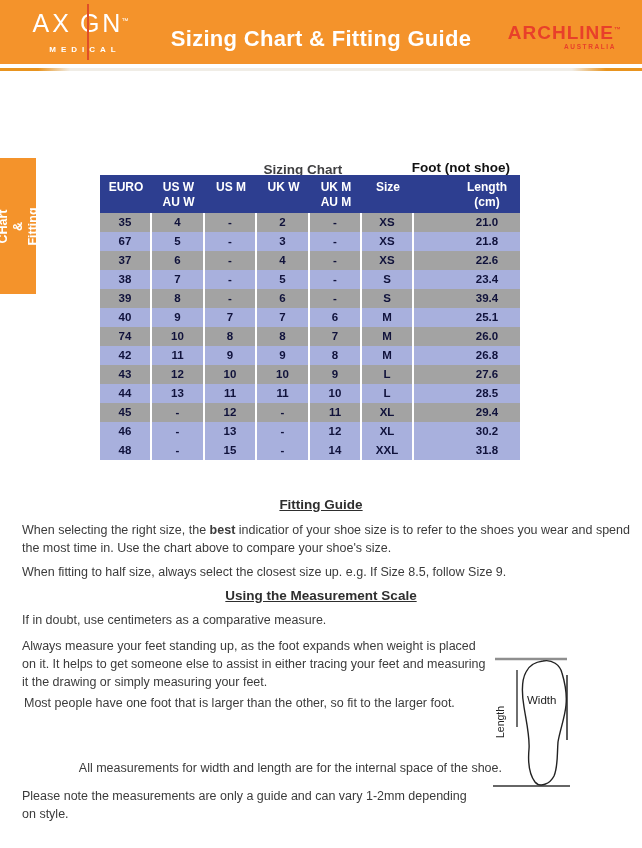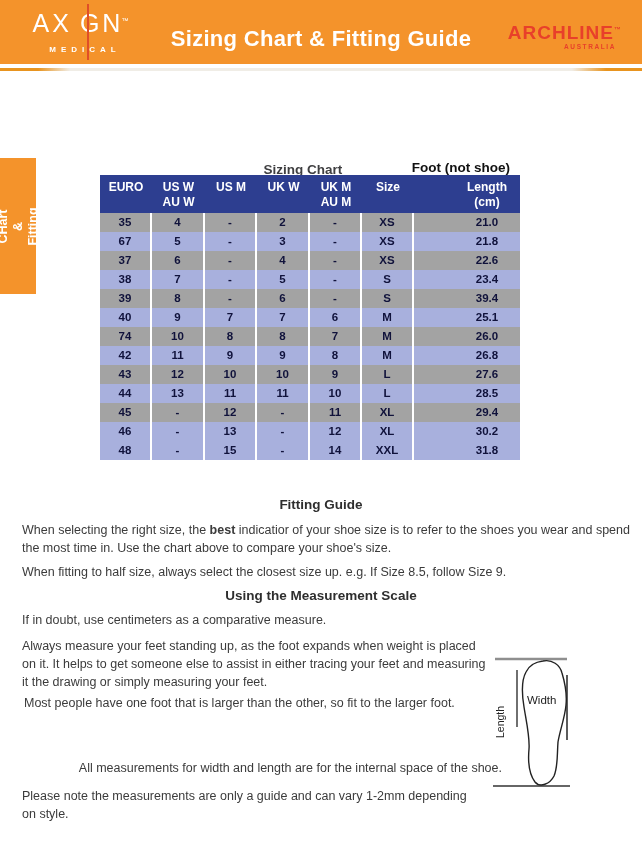--- a/index.html
+++ b/index.html
@@ -49,21 +49,21 @@
   td{
     font-size:11.5px;font-weight:700;color:#10123B;text-align:center;height:19px;
     line-height:19px;box-sizing:border-box;padding:0;
   }
   td.sep{border-right:2px solid #fff;}
   tr.row-a td{background:#a3a3a3;}
   tr.row-b td{background:#A8B0DD;}
   tr.row-a td.sep,tr.row-b td.sep{background-clip:padding-box;}
   th.length,td.length{padding-left:40px;}
   
-  .sec-heading{position:absolute;left:0;width:642px;text-align:center;font-size:13.5px;font-weight:700;color:#2E2E2E;}
+  .sec-heading{position:absolute;left:0;width:642px;text-align:center;font-size:13.5px;font-weight:700;color:#2E2E2E;text-decoration:underline;}
   .para{position:absolute;left:22px;font-size:12.5px;color:#3B3B3B;line-height:18px;white-space:pre-line;}
   .bold{font-weight:700;}
   
   .foot-diagram{position:absolute;left:488px;top:645px;width:154px;height:152px;}
 </style>
 </head>
 <body>
 
 <div class="header">
   <div class="axign-logo">

